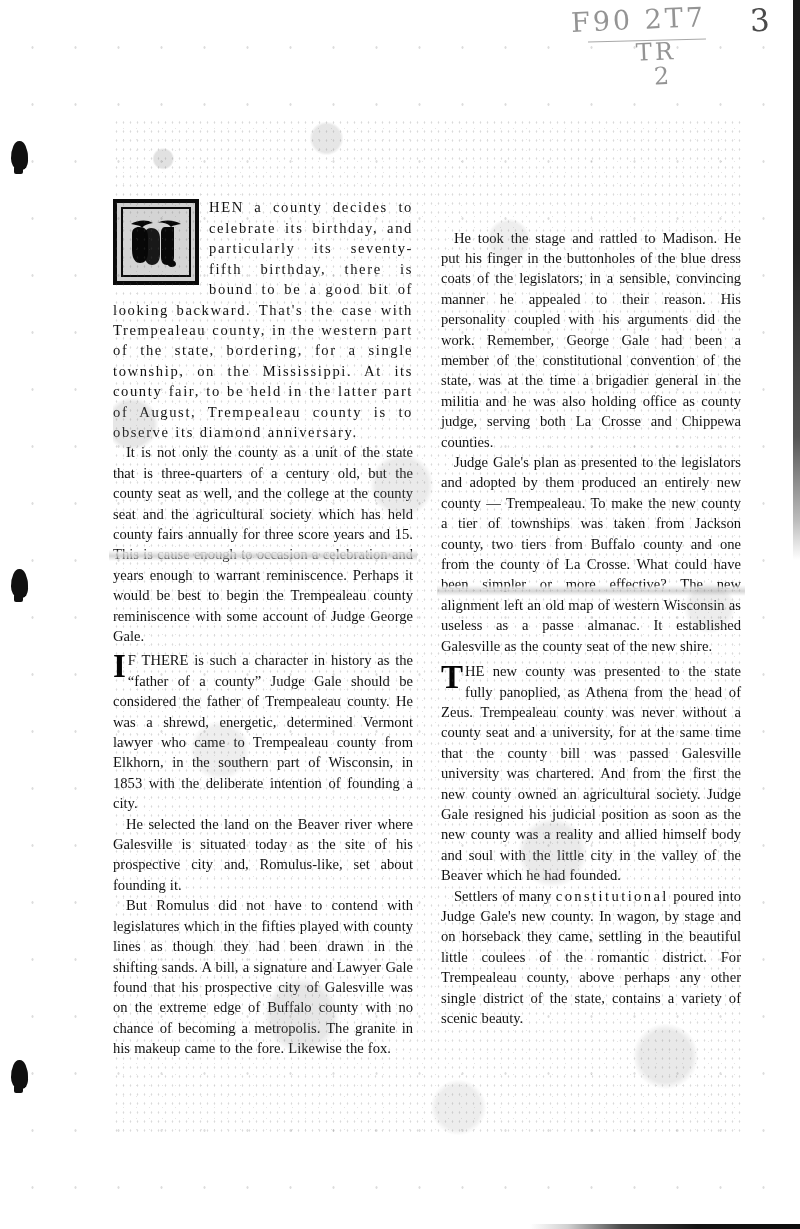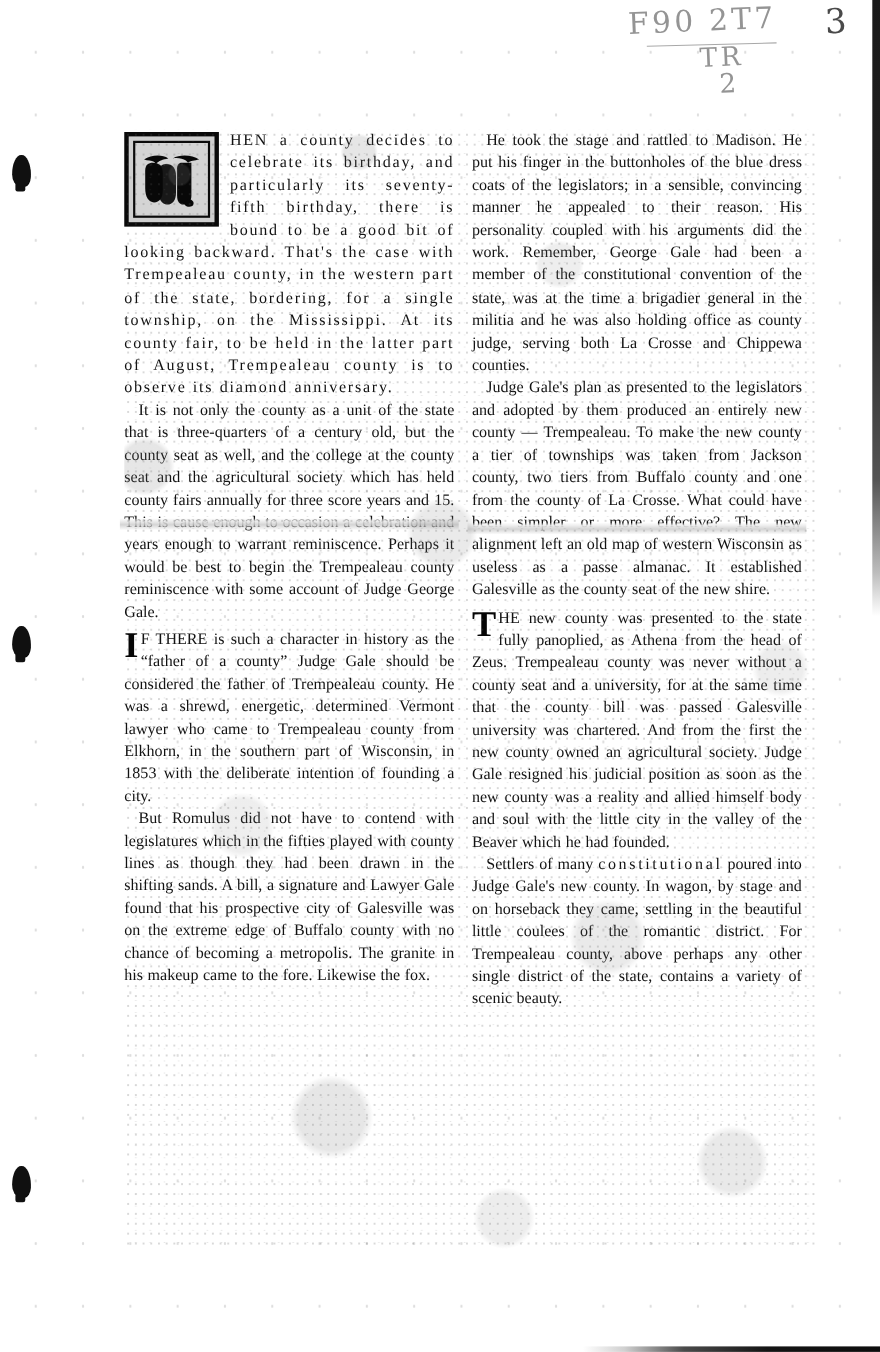--- a/index.html
+++ b/index.html
@@ -112,22 +112,23 @@
   .clipping {
     position: absolute;
     left: 113px;
     top: 118px;
     width: 628px;
     height: 1020px;
   }
 
   .columns {
     display: flex;
-    gap: 16px;
+    gap: 28px;
     height: 100%;
+    align-items: center;
   }
   .col {
     width: 300px;
     position: relative;
   }
 
   p.body {
     margin: 0;
     font-family: "Liberation Serif", serif;
     font-size: 14.6px;
@@ -280,20 +281,21 @@
           <span class="lead-smallspaced">HEN a county decides to celebrate its birthday, and particularly its seventy-fifth birthday, there is bound to be a good bit of looking backward. That's the case with Trempealeau county, in the western part of the state, bordering, for a single township, on the Mississippi. At its county fair, to be held in the latter part of August, Trempealeau county is to observe its diamond anniversary.</span>
         </p>
 
         <p class="body indent">It is not only the county as a unit of the state that is three-quarters of a century old, but the county seat as well, and the college at the county seat and the agricultural society which has held county fairs annually for three score years and 15. This is cause enough to occasion a celebration and years enough to warrant reminiscence. Perhaps it would be best to begin the Trempealeau county reminiscence with some account of Judge George Gale.</p>
 
         <p class="body dropcap-para" style="margin-top:4px;">
           <span class="dc-letter">I</span>
           <span>F THERE is such a character in history as the “father of a county” Judge Gale should be considered the father of Trempealeau county. He was a shrewd, energetic, determined Vermont lawyer who came to Trempealeau county from Elkhorn, in the southern part of Wisconsin, in 1853 with the deliberate intention of founding a city.</span>
         </p>
 
+        <p class="body indent">He selected the land on the Beaver river where Galesville is situated today as the site of his prospective city and, Romulus-like, set about founding it.</p>
 
         <p class="body indent">But Romulus did not have to contend with legislatures which in the fifties played with county lines as though they had been drawn in the shifting sands. A bill, a signature and Lawyer Gale found that his prospective city of Galesville was on the extreme edge of Buffalo county with no chance of becoming a metropolis. The granite in his makeup came to the fore. Likewise the fox.</p>
 
         <div class="seam seam-left"></div>
       </div>
 
       <div class="col">
 
         <p class="body indent">He took the stage and rattled to Madison. He put his finger in the buttonholes of the blue dress coats of the legislators; in a sensible, convincing manner he appealed to their reason. His personality coupled with his arguments did the work. Remember, George Gale had been a member of the constitutional convention of the state, was at the time a brigadier general in the militia and he was also holding office as county judge, serving both La Crosse and Chippewa counties.</p>
 

